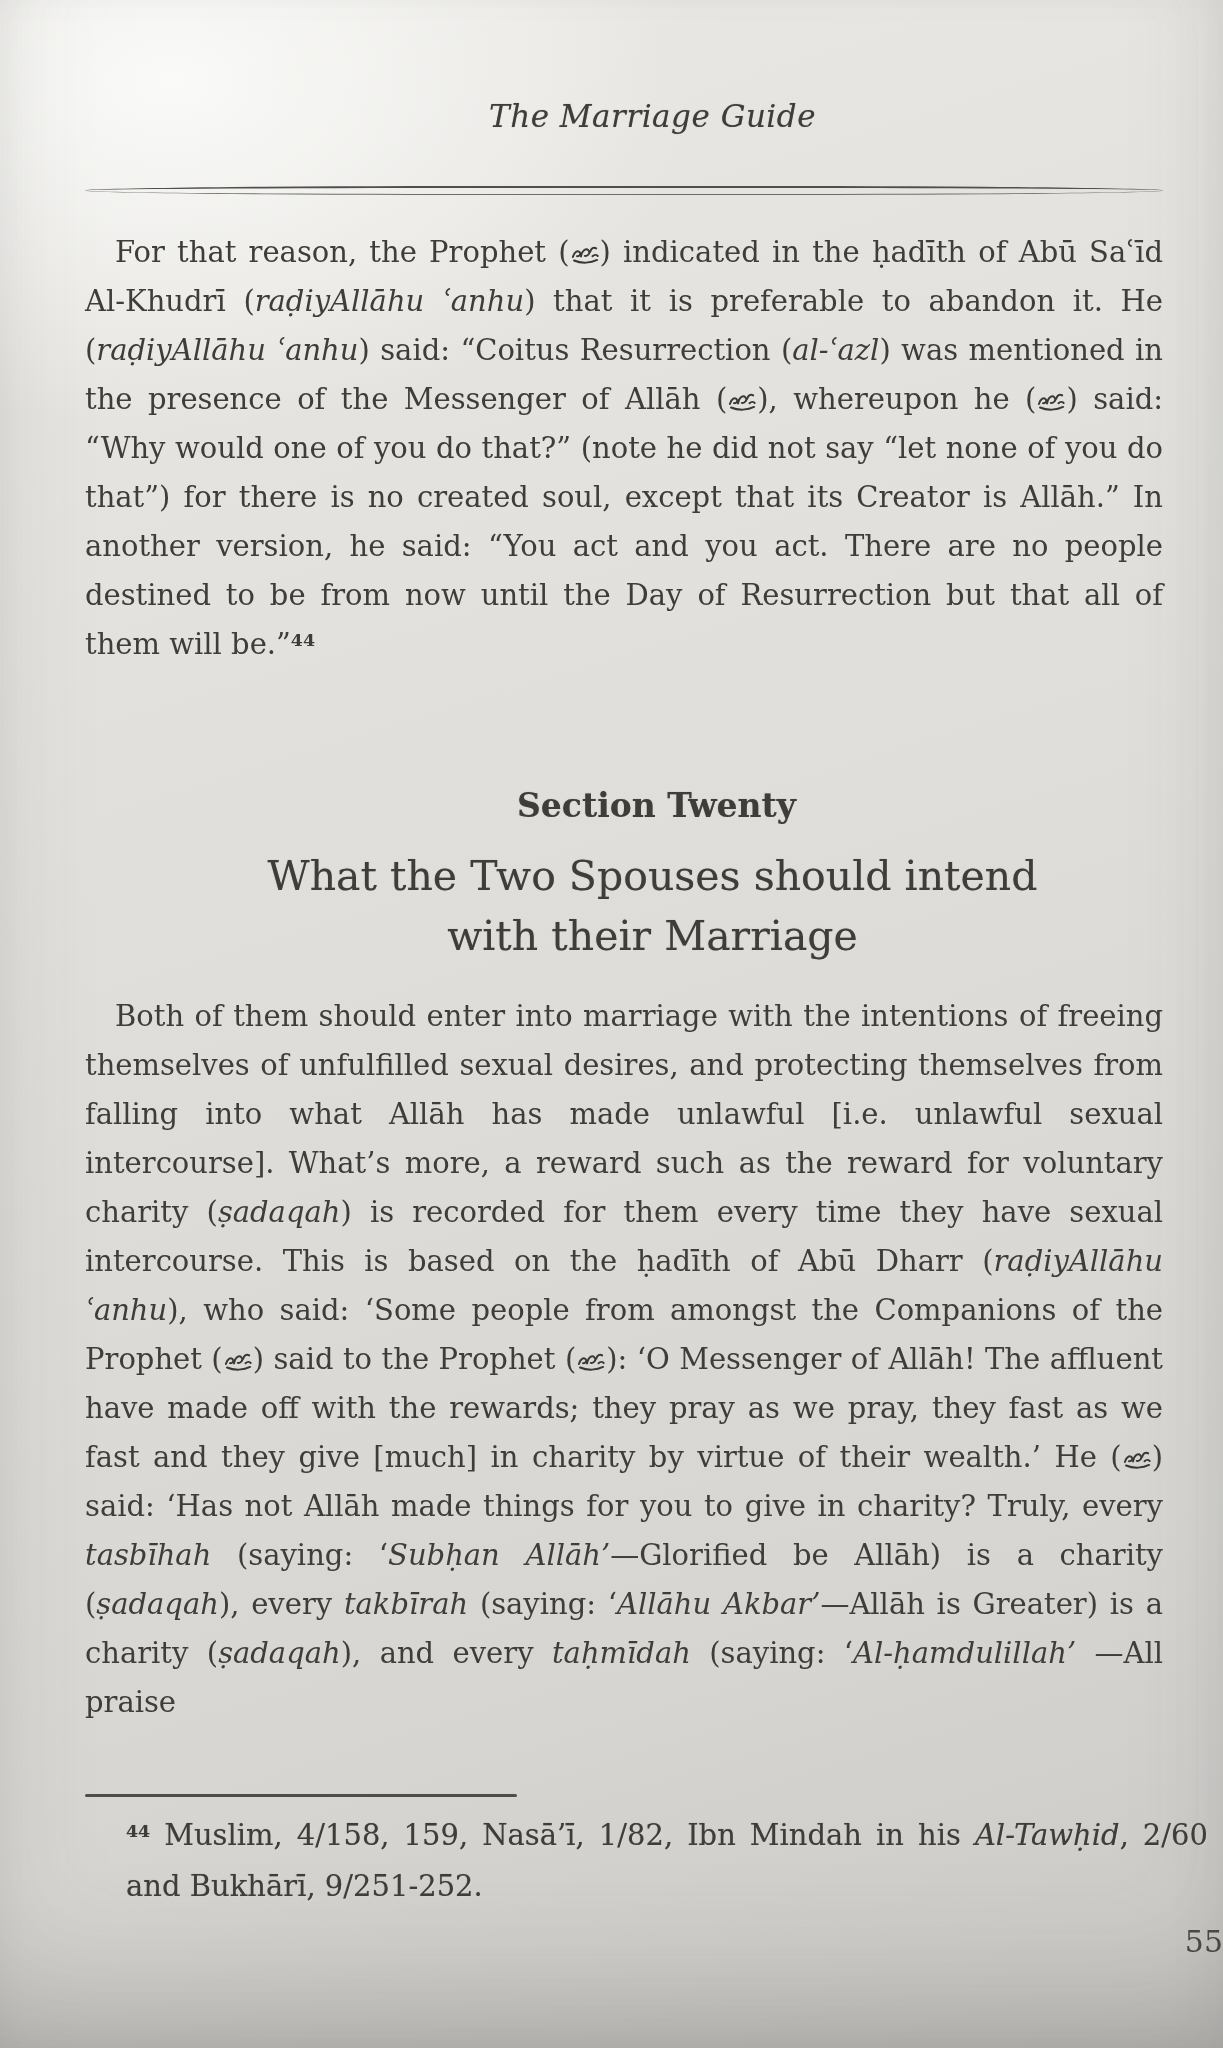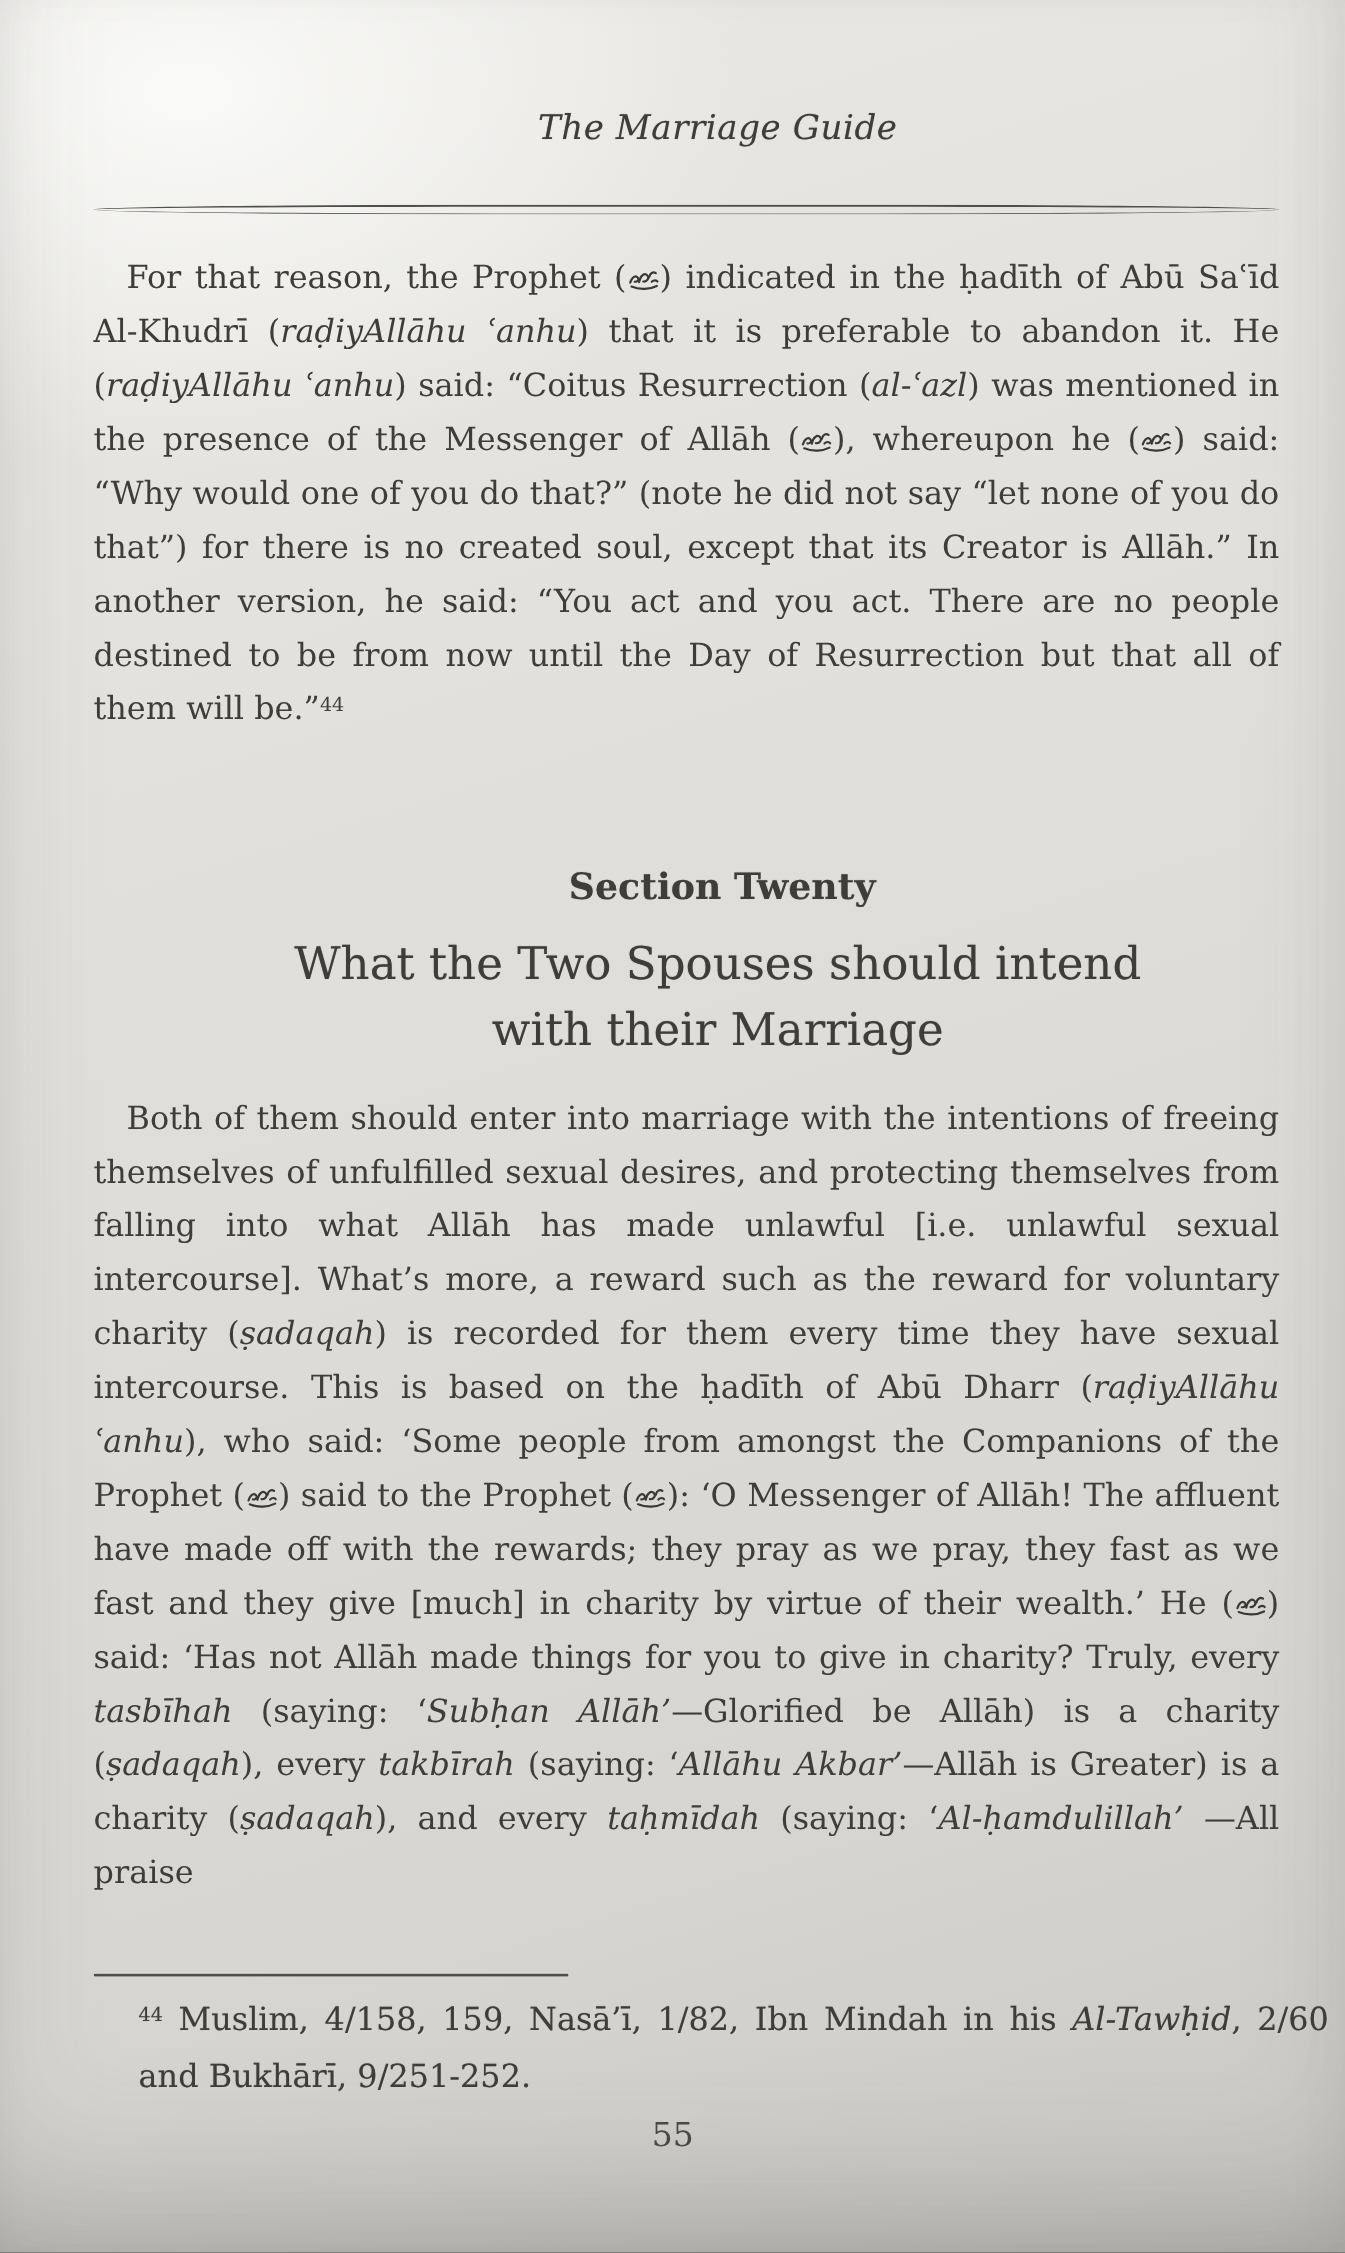--- a/index.html
+++ b/index.html
@@ -50,25 +50,25 @@
   .footnote-rule{
     position:absolute; top:1794px; left:85px; width:432px; height:0;
     border-top:3px solid #4f4d49; border-radius:2px;
   }
   .footnote{
     position:absolute; top:1812px; left:85px; width:1082px;
     font-size:29px; line-height:47px; text-align:justify;
   }
   .page-number{
     position:absolute; top:1924px; left:0; width:100%;
-    text-align:center; font-size:30px; color:#4a4844;
+    text-align:right; font-size:30px; color:#4a4844;
   }
 
   .it{ font-style:italic; }
-  .sup{ font-size:0.60em; position:relative; top:-0.48em; font-weight:normal; letter-spacing:0; }
+  .sup{ font-size:0.60em; position:relative; top:-0.48em; font-weight:bold; letter-spacing:0; }
   .saws{
     display:inline-block; width:30px; height:24px; vertical-align:-3px;
     color:#3a3834;
   }
   .saws svg{ width:100%; height:100%; display:block; }
 </style>
 </head>
 <body>
 
 <div class="page">

